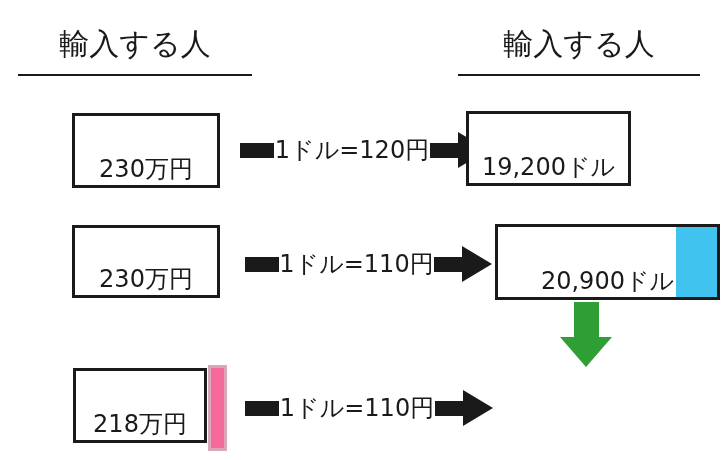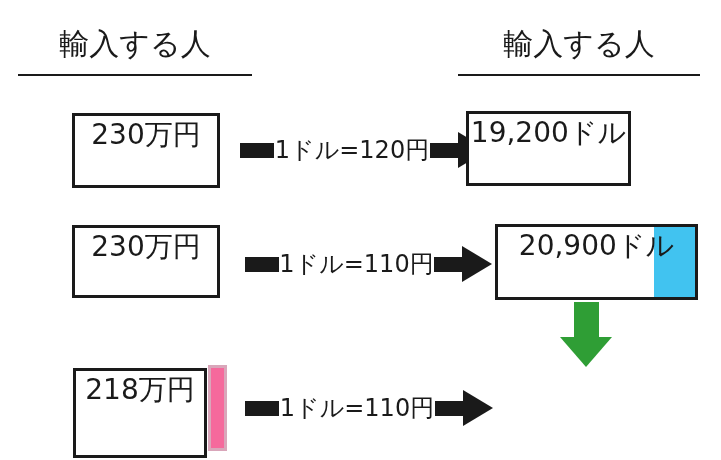--- a/index.html
+++ b/index.html
@@ -9,22 +9,22 @@
     color:var(--ink,#1a1a1a);overflow:hidden;
   }
   .title{
     position:absolute;text-align:center;font-size:30px;line-height:1.3;
     border-bottom:2px solid var(--ink,#1a1a1a);height:50px;
   }
   .title.left{left:18px;top:24px;width:234px;}
   .title.right{left:458px;top:24px;width:242px;}
   .box{
     position:absolute;box-sizing:border-box;border:3px solid var(--ink,#1a1a1a);
-    background:#fff;display:flex;align-items:flex-start;justify-content:center;
-    font-size:28px;white-space:nowrap;
+    background:#fff;display:flex;align-items:flex-end;justify-content:center;
+    font-size:24px;white-space:nowrap;
   }
   .box .inner{position:relative;z-index:2;}
   .blue-block{
     position:absolute;top:0;right:0;bottom:0;width:41px;
     background:var(--highlight_blue,#41c3f0);z-index:1;
   }
   .pink-bar{
     position:absolute;left:208px;top:365px;width:19px;height:86px;
     box-sizing:border-box;background:var(--highlight_pink,#f5699c);
     border:3px solid var(--highlight_pink_border,#d9a6ba);
@@ -46,23 +46,23 @@
     display:flex;flex-direction:column;align-items:center;
   }
   .down-arrow .tail{width:25px;height:35px;background:var(--arrow_green,#2f9e35);}
   .down-arrow .head{
     width:0;height:0;border-top:30px solid var(--arrow_green,#2f9e35);
     border-left:26px solid transparent;border-right:26px solid transparent;
   }
   
   #box-yen-0{left:72px;top:113px;width:148px;height:75px;}
   #box-yen-1{left:72px;top:225px;width:148px;height:73px;}
-  #box-yen-2{left:73px;top:368px;width:134px;height:90px;}
+  #box-yen-2{left:73px;top:368px;width:134px;height:75px;}
   #box-usd-0{left:466px;top:111px;width:165px;height:75px;}
-  #box-usd-1{left:495px;top:224px;width:203px;height:76px;}
+  #box-usd-1{left:495px;top:224px;width:225px;height:76px;}
   #box-usd-2{left:493px;top:368px;width:184px;height:72px;}
   #conn-0{left:240px;top:130px;width:248px;}
   #conn-1{left:245px;top:244px;width:247px;}
   #conn-2{left:245px;top:388px;width:248px;}
 </style>
 </head>
 <body>
 
 <div class="canvas">
 

